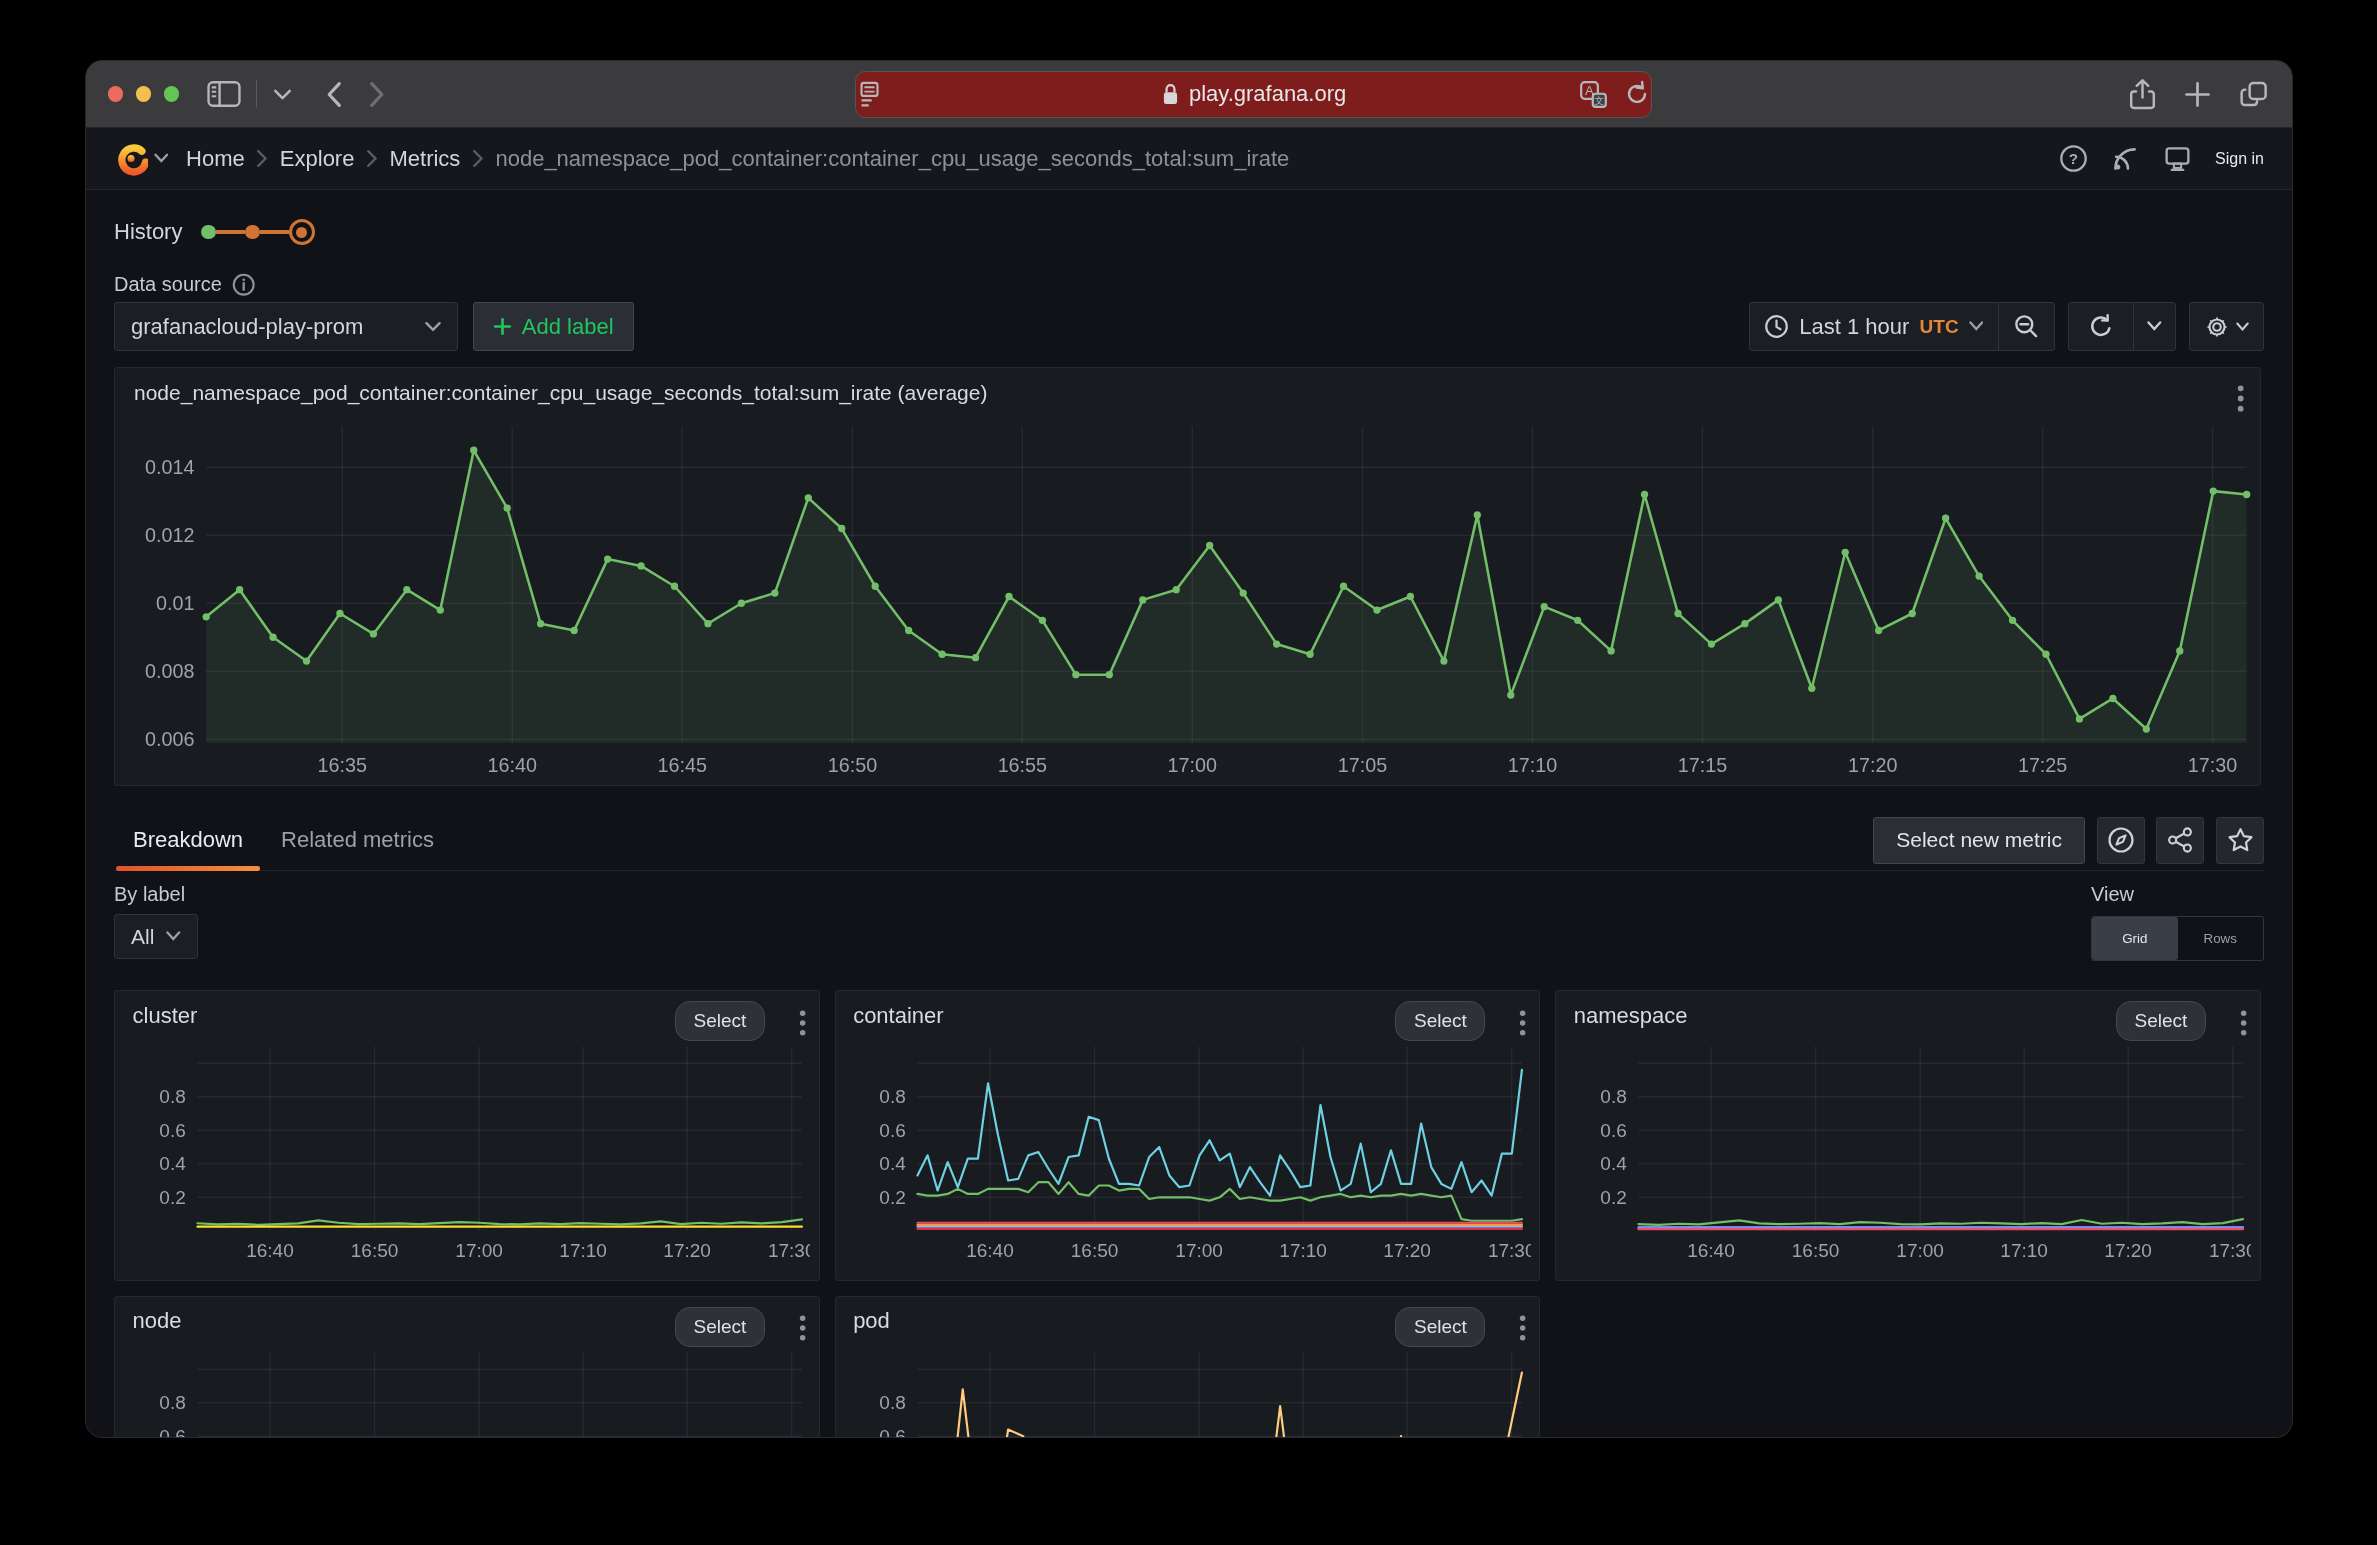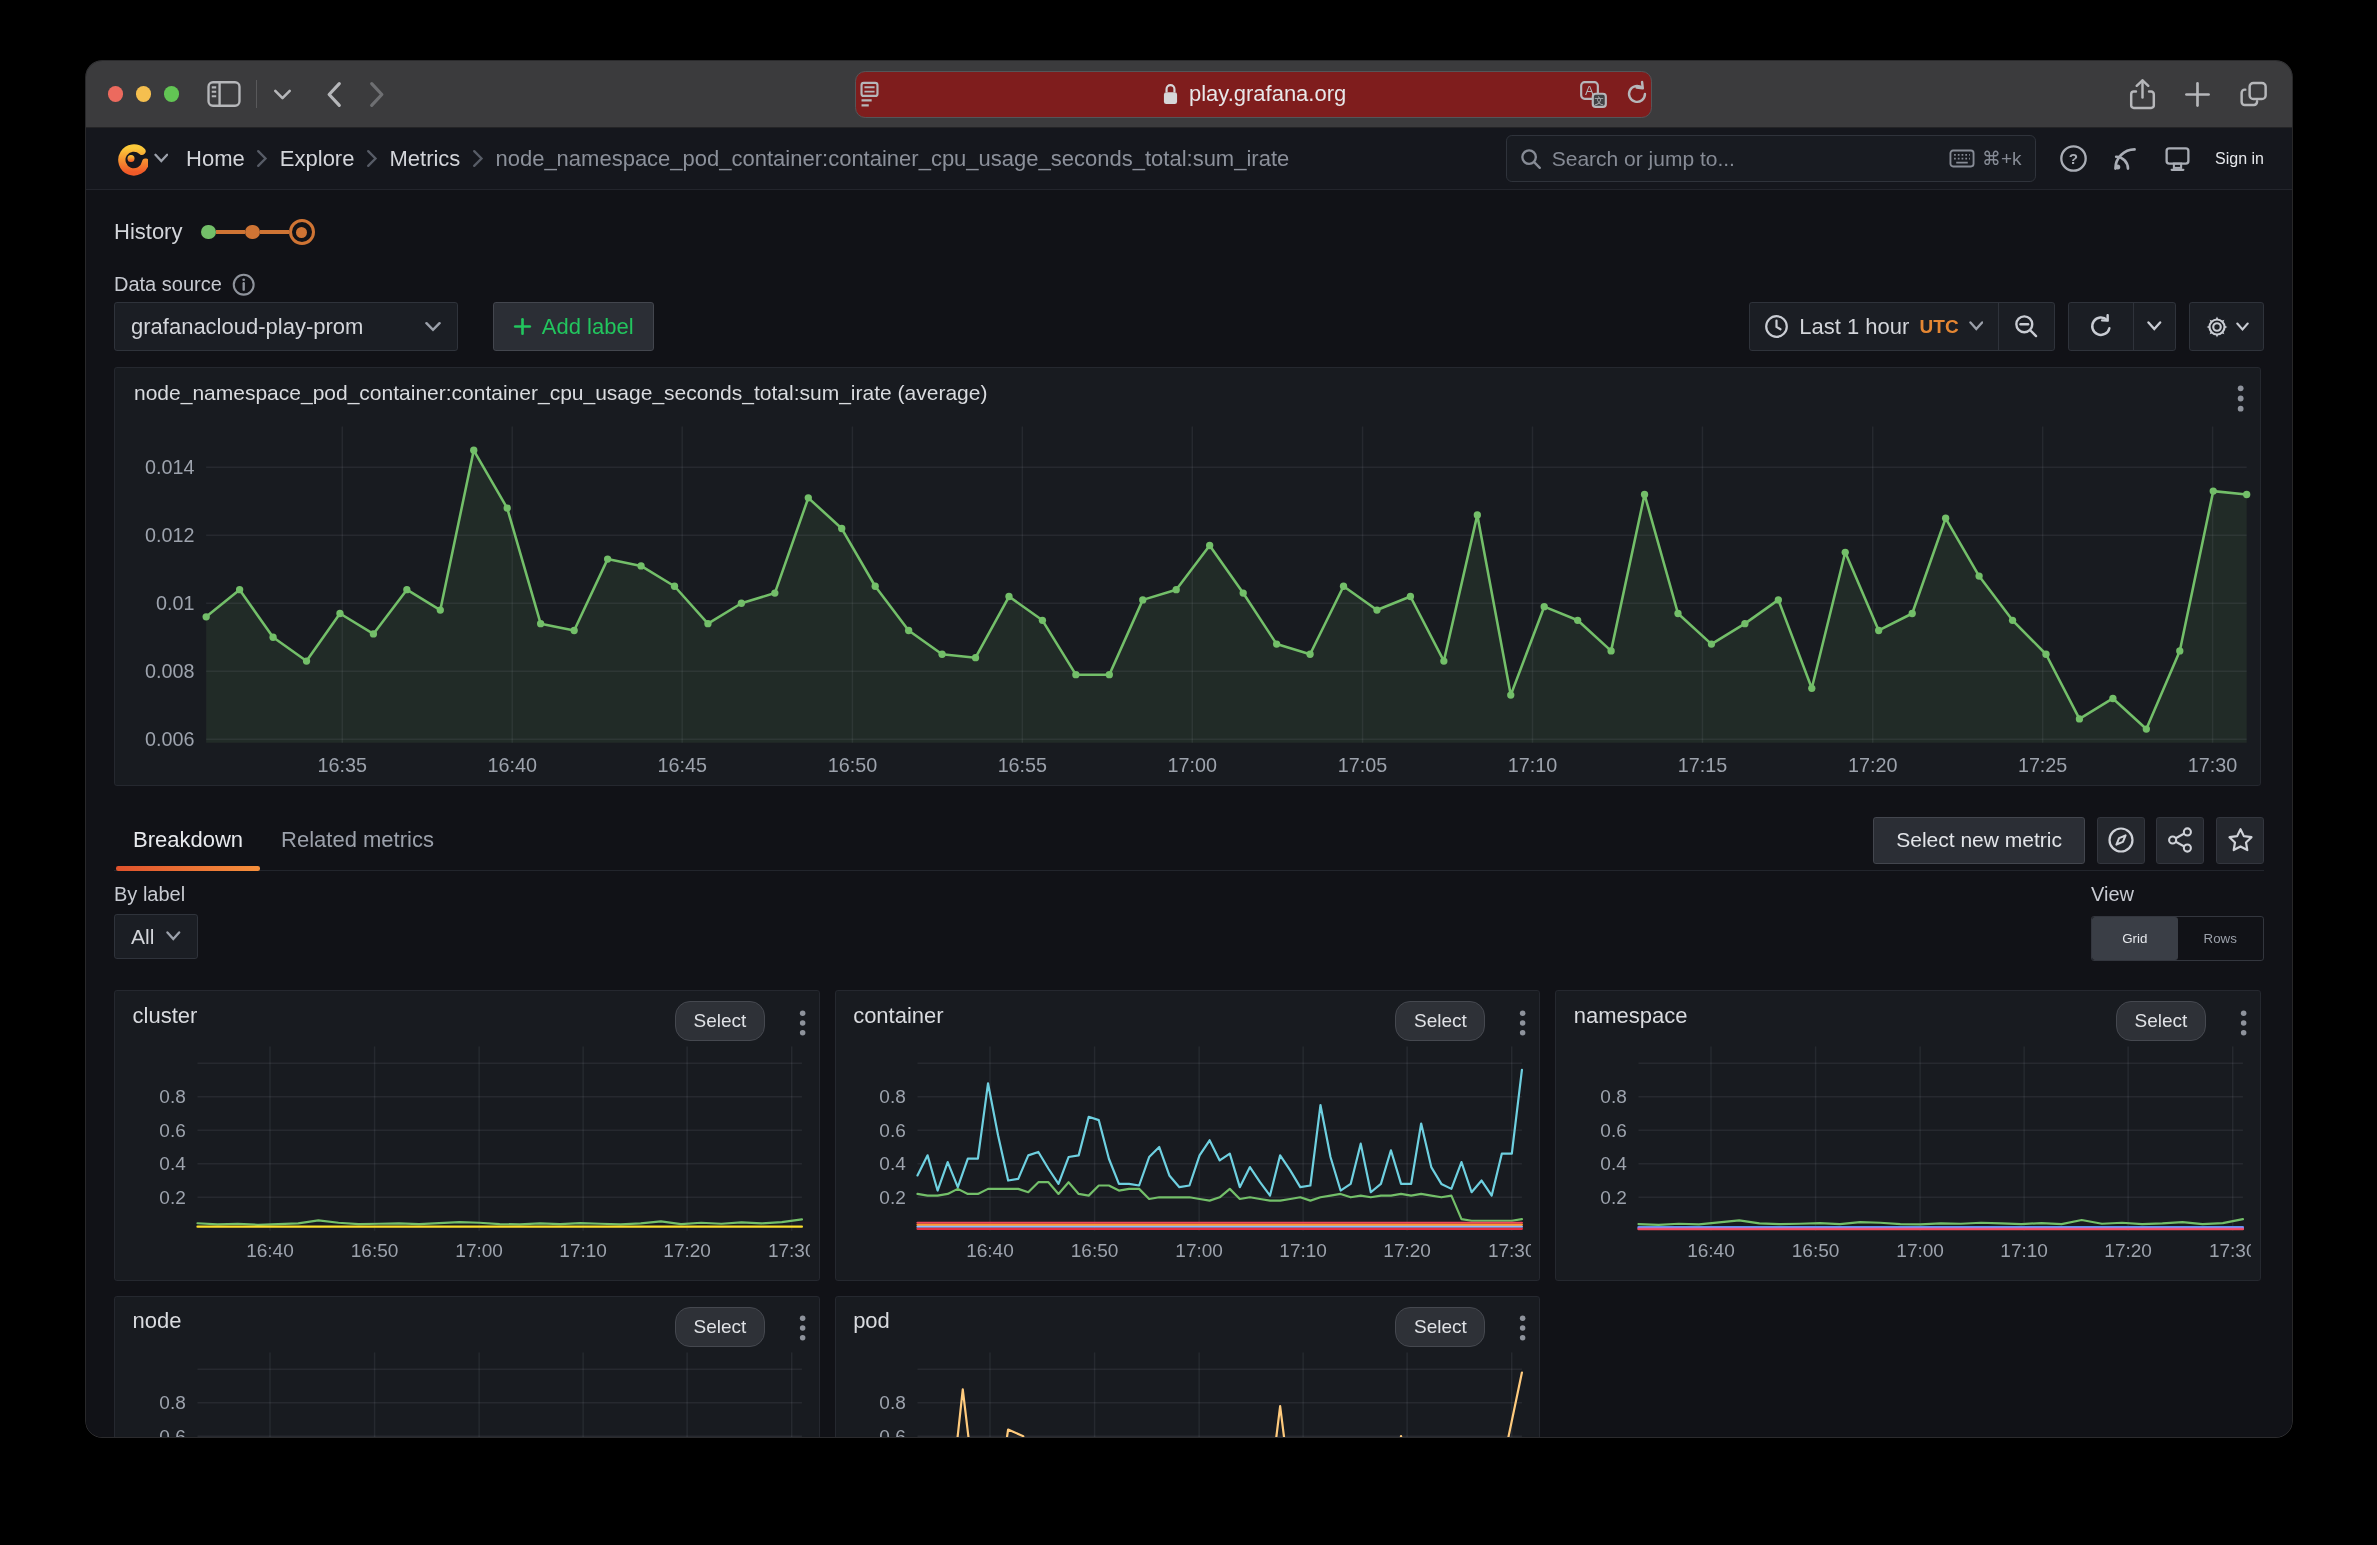--- a/index.html
+++ b/index.html
@@ -30,21 +30,21 @@
   
   .gcontent{position:absolute;top:130px;left:0;right:0;height:1246px;background:#111217;}
   .hrow{position:absolute;left:28px;top:22px;height:38px;display:flex;align-items:center;gap:19px;}
   .hlabel{font-size:22px;font-weight:500;color:#d3d5da;}
   .timeline{display:flex;align-items:center;}
   .tdot{width:14.6px;height:14.6px;border-radius:50%;}
   .tline{width:29px;height:3.7px;background:#cf7434;}
   .tring{width:26px;height:26px;border-radius:50%;border:3.7px solid #cf7434;display:flex;align-items:center;justify-content:center;}
   .tring span{width:11px;height:11px;border-radius:50%;background:#cf7434;}
   .dslabel{position:absolute;left:28px;top:82px;display:flex;align-items:flex-start;gap:10.2px;font-size:20px;color:#c7cad1;font-weight:500;}
-  .controls{position:absolute;left:28px;right:28px;top:111px;height:49px;display:flex;align-items:center;gap:20px;}
+  .controls{position:absolute;left:28px;right:28px;top:111px;height:49px;display:flex;align-items:center;}
   .ctl{height:49px;background:#1b1e24;border:0.7px solid #2f333b;border-radius:2.9px;display:flex;align-items:center;color:#d3d5da;font-size:22px;}
   .dsdrop{width:344px;padding:0 16px;}
   .addlabel{margin-left:14.6px;background:#2b2e35;border:0.7px solid #43464e;padding:0 19px;gap:10.2px;color:#22c55e;}
   .ctlright{margin-left:auto;display:flex;gap:13px;}
   .tmain{padding:0 14.6px;gap:10.2px;display:flex;align-items:center;height:100%;}
   .tzseg{width:56px;height:100%;display:flex;align-items:center;justify-content:center;border-left:0.7px solid #2f333b;color:#c9ccd3;}
   .utc{color:#e58733;font-size:19px;font-weight:600;}
   .chevc{color:#9ba0aa;display:flex;}
   .panelbox{background:#181b20;border:0.7px solid #25282f;border-radius:2.9px;position:absolute;}
   .mainpanel{left:28px;top:176px;width:2147px;height:419px;}
@@ -202,36 +202,20 @@
         </span>
       <a>Metrics</a>
       <span class="csep">
           <svg width="11.7" height="19" viewBox="0 0 8 13">
             <path d="M1.5 1.5 L6.5 6.5 L1.5 11.5" fill="none" stroke="currentColor" stroke-width="1.6" stroke-linecap="round"></path>
           </svg>
         </span>
       <span class="crumbdim">node_namespace_pod_container:container_cpu_usage_seconds_total:sum_irate</span>
     </nav>
     <div class="navright">
-      <div class="search">
-        <svg width="22" height="22" viewBox="0 0 15 15">
-            <circle cx="6.2" cy="6.2" r="4.6" fill="none" stroke="currentColor" stroke-width="1.6"></circle>
-            <line x1="9.8" y1="9.8" x2="13.5" y2="13.5" stroke="currentColor" stroke-width="1.6" stroke-linecap="round"></line>
-          </svg>
-        <span>Search or jump to...</span>
-        <span class="shortcut">
-          <svg width="26" height="19" viewBox="0 0 18 13">
-              <rect x="1" y="1" width="16" height="11" rx="1.8" fill="none" stroke="currentColor" stroke-width="1.3"></rect>
-              <line x1="3.5" y1="4" x2="14.5" y2="4" stroke="currentColor" stroke-width="1.2" stroke-dasharray="1.2 1.4"></line>
-              <line x1="3.5" y1="6.6" x2="14.5" y2="6.6" stroke="currentColor" stroke-width="1.2" stroke-dasharray="1.2 1.4"></line>
-              <line x1="5" y1="9.4" x2="13" y2="9.4" stroke="currentColor" stroke-width="1.2"></line>
-            </svg>
-          <span>⌘+k</span>
-        </span>
-      </div>
       <button class="icobtn">
         <svg width="29" height="29" viewBox="0 0 20 20">
             <circle cx="10" cy="10" r="8.4" fill="none" stroke="currentColor" stroke-width="1.6"></circle>
             <text x="10" y="13.6" font-size="10.5" font-weight="bold" fill="currentColor" text-anchor="middle" font-family="Liberation Sans,sans-serif">?</text>
           </svg>
       </button>
       <button class="icobtn">
         <svg width="28" height="28" viewBox="0 0 19 19">
             <path d="M3 16 a13 13 0 0 1 13 -13" fill="none" stroke="currentColor" stroke-width="1.8" stroke-linecap="round"></path>
             <path d="M3.5 11 a8 8 0 0 1 8 8" fill="none" stroke="currentColor" stroke-width="1.8" stroke-linecap="round" transform="translate(0,-3)"></path>

